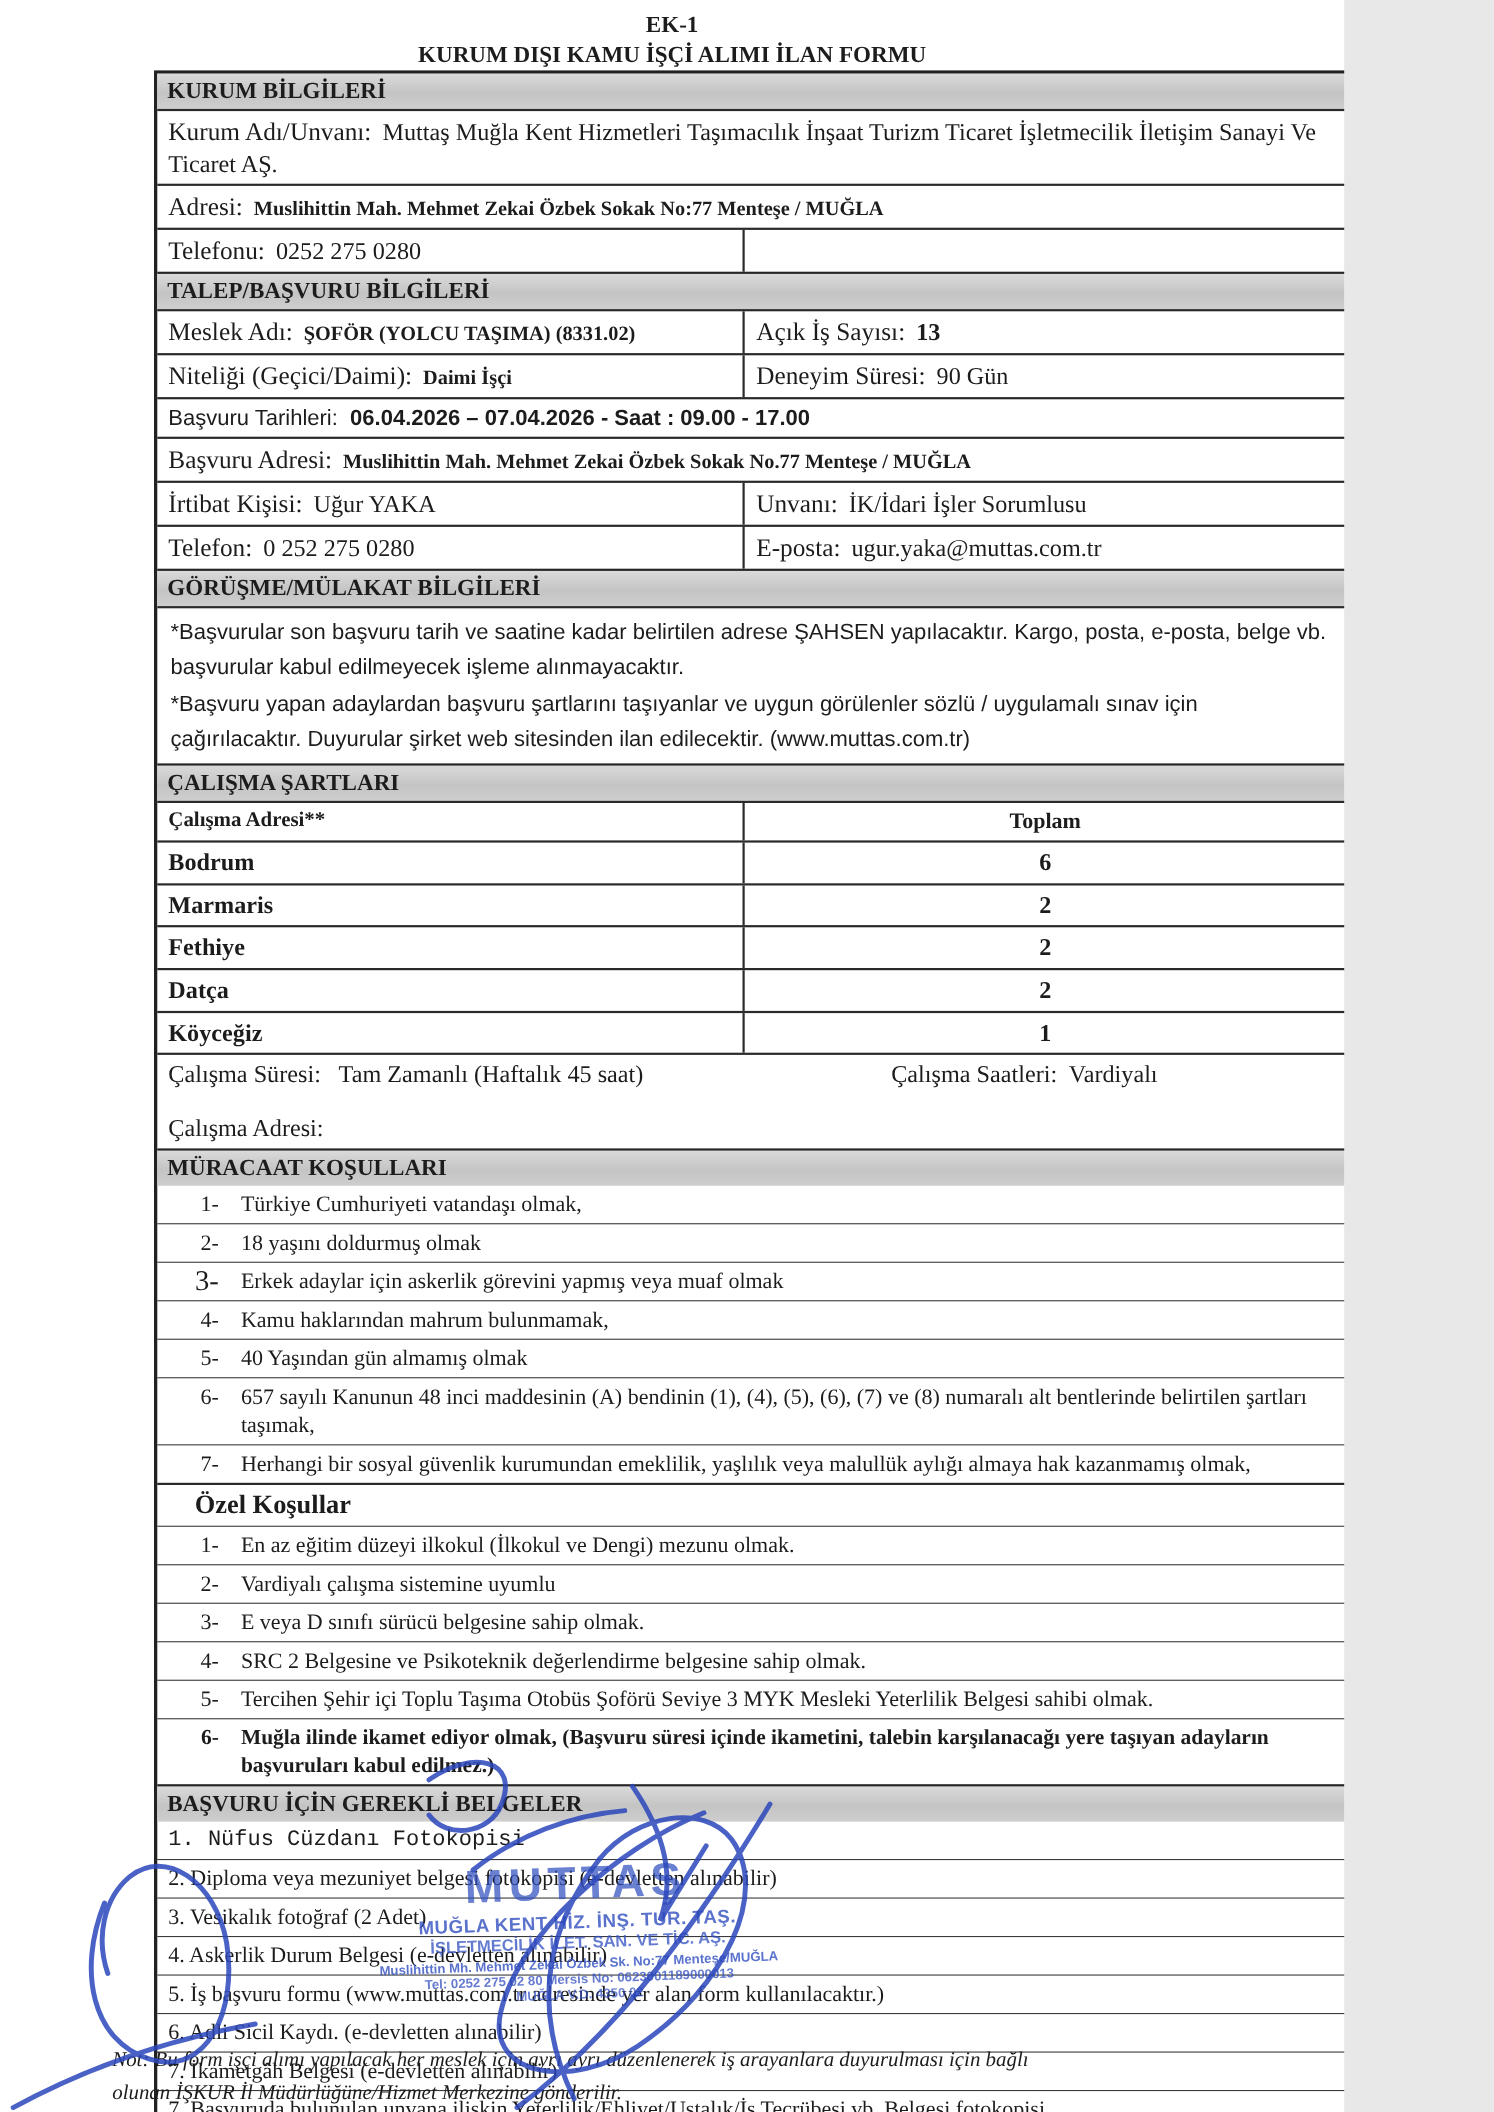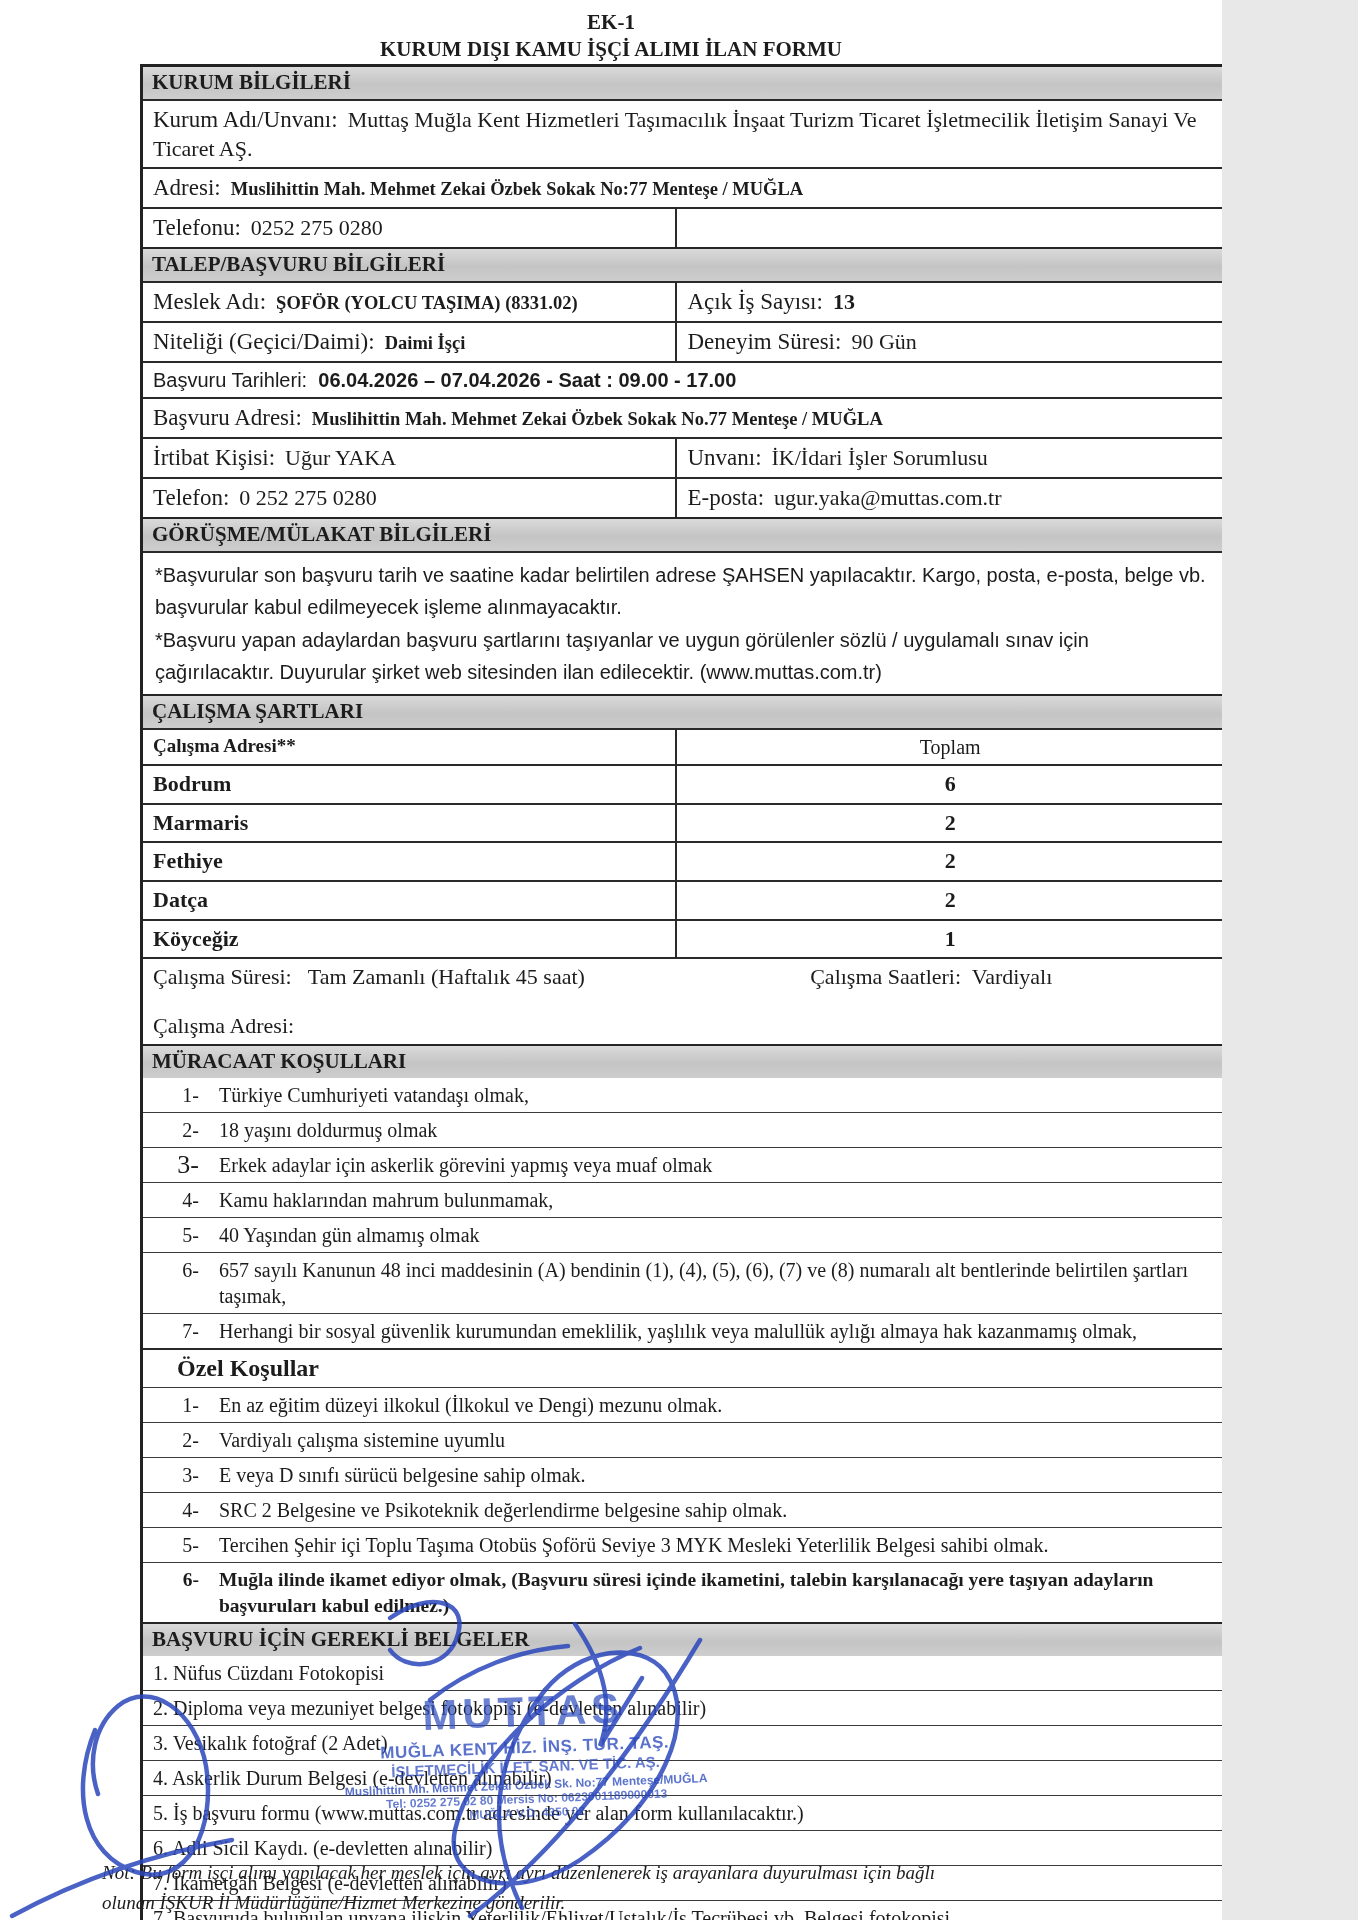--- a/index.html
+++ b/index.html
@@ -18,21 +18,21 @@
   .cols > div + div{border-left:2px solid #2a2a2a;}
   .lbl{font-size:23px;margin-right:10px;}
   .v-lg{font-size:22px;}
   .v-sm{font-size:18.5px;font-weight:bold;}
   .b{font-weight:bold;}
   .sans{font-family:"Liberation Sans",sans-serif;font-size:20px;}
   .para{font-family:"Liberation Sans",sans-serif;font-size:20px;line-height:1.62;padding:6px 12px;}
   .locname{font-size:22px;font-weight:bold;}
   .locnum{font-size:22px;font-weight:bold;text-align:center;}
   .colhead1{font-size:19px;font-weight:bold;}
-  .colhead2{font-size:20px;font-weight:normal;text-align:center;}
+  .colhead2{font-size:20px;font-weight:bold;text-align:center;}
   .sure{display:flex;font-size:22px;}
   .sure .left{flex:0 0 62%;}
   .item{display:flex;border-top:1.5px solid #3a3a3a;padding:4px 10px 4px 22px;line-height:1.3;}
   .item .no{flex:none;width:34px;text-align:right;margin-right:20px;font-size:20px;}
   .item .txt{flex:1;font-size:20px;}
   .item .no.big{font-size:26px;line-height:1;}
   .item.boldit .no,.item.boldit .txt{font-weight:bold;font-size:19.5px;}
   .subhead{border-top:2px solid #2a2a2a;padding:5px 10px 5px 34px;font-size:24px;font-weight:bold;}
   .doc-item{border-top:1.5px solid #3a3a3a;padding:4px 10px;font-size:20px;line-height:1.3;}
   .footer{position:absolute;left:102px;top:1858px;width:1000px;font-style:italic;font-size:19px;line-height:1.6;}
@@ -211,21 +211,21 @@
     <div class="item">
       <span class="no">5-</span>
       <span class="txt">Tercihen Şehir içi Toplu Taşıma Otobüs Şoförü Seviye 3 MYK Mesleki Yeterlilik Belgesi sahibi olmak.</span>
     </div>
     <div class="item boldit">
       <span class="no">6-</span>
       <span class="txt">Muğla ilinde ikamet ediyor olmak, (Başvuru süresi içinde ikametini, talebin karşılanacağı yere taşıyan adayların başvuruları kabul edilmez.)</span>
     </div>
 
     <div class="sec">BAŞVURU İÇİN GEREKLİ BELGELER</div>
-    <div class="doc-item" style="border-top:none;">1. Nüfus Cüzdanı Fotokopisi</div>
+    <div class="doc-item" style="border-top:none;font-family:Liberation Mono, monospace;">1. Nüfus Cüzdanı Fotokopisi</div>
     <div class="doc-item">2. Diploma veya mezuniyet belgesi fotokopisi (e-devletten alınabilir)</div>
     <div class="doc-item">3. Vesikalık fotoğraf (2 Adet)</div>
     <div class="doc-item">4. Askerlik Durum Belgesi (e-devletten alınabilir)</div>
     <div class="doc-item">5. İş başvuru formu (www.muttas.com.tr adresinde yer alan form kullanılacaktır.)</div>
     <div class="doc-item">6. Adli Sicil Kaydı. (e-devletten alınabilir)</div>
     <div class="doc-item">7. İkametgâh Belgesi (e-devletten alınabilir)</div>
     <div class="doc-item">7. Başvuruda bulunulan unvana ilişkin Yeterlilik/Ehliyet/Ustalık/İş Tecrübesi vb. Belgesi fotokopisi</div>
     <div class="doc-item">9. Vukuatlı Nüfus Kayıt Örneği (e-devletten alınabilir)</div>
 
   </div>

